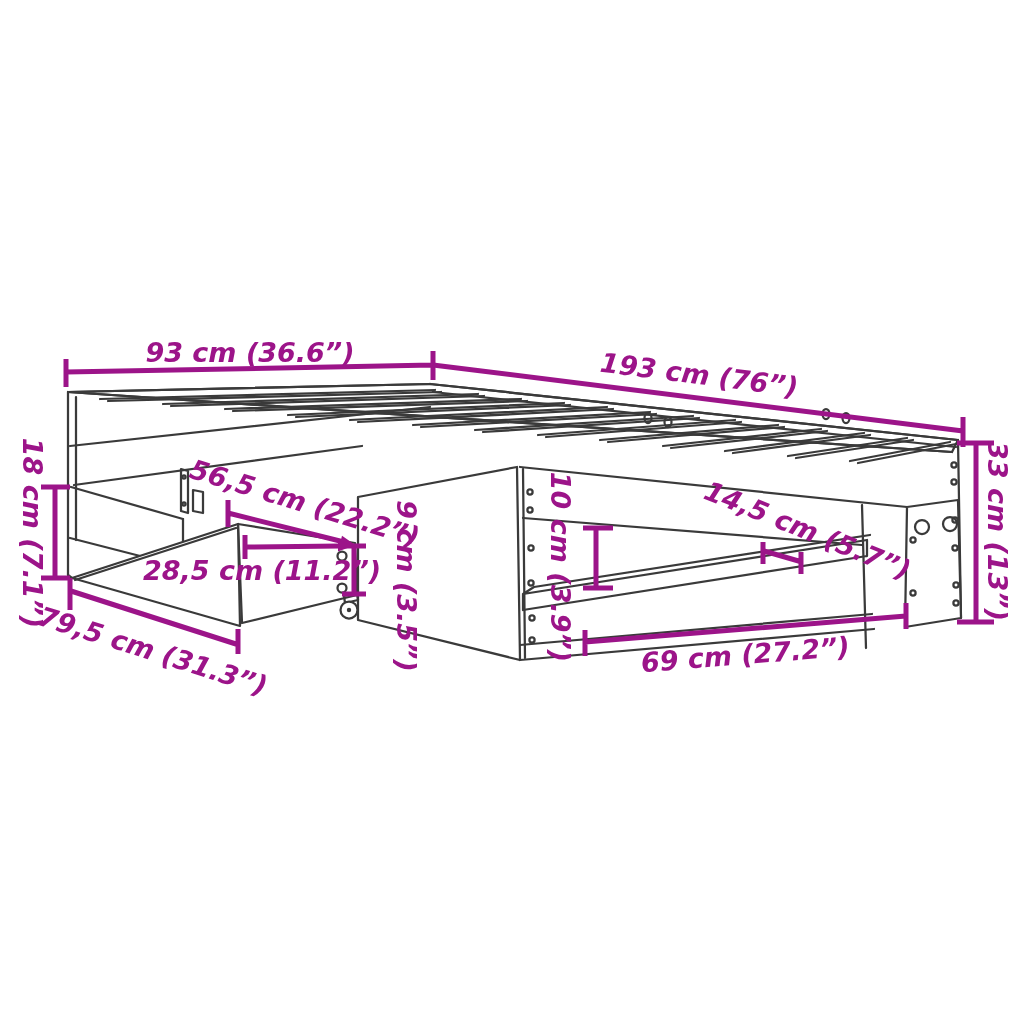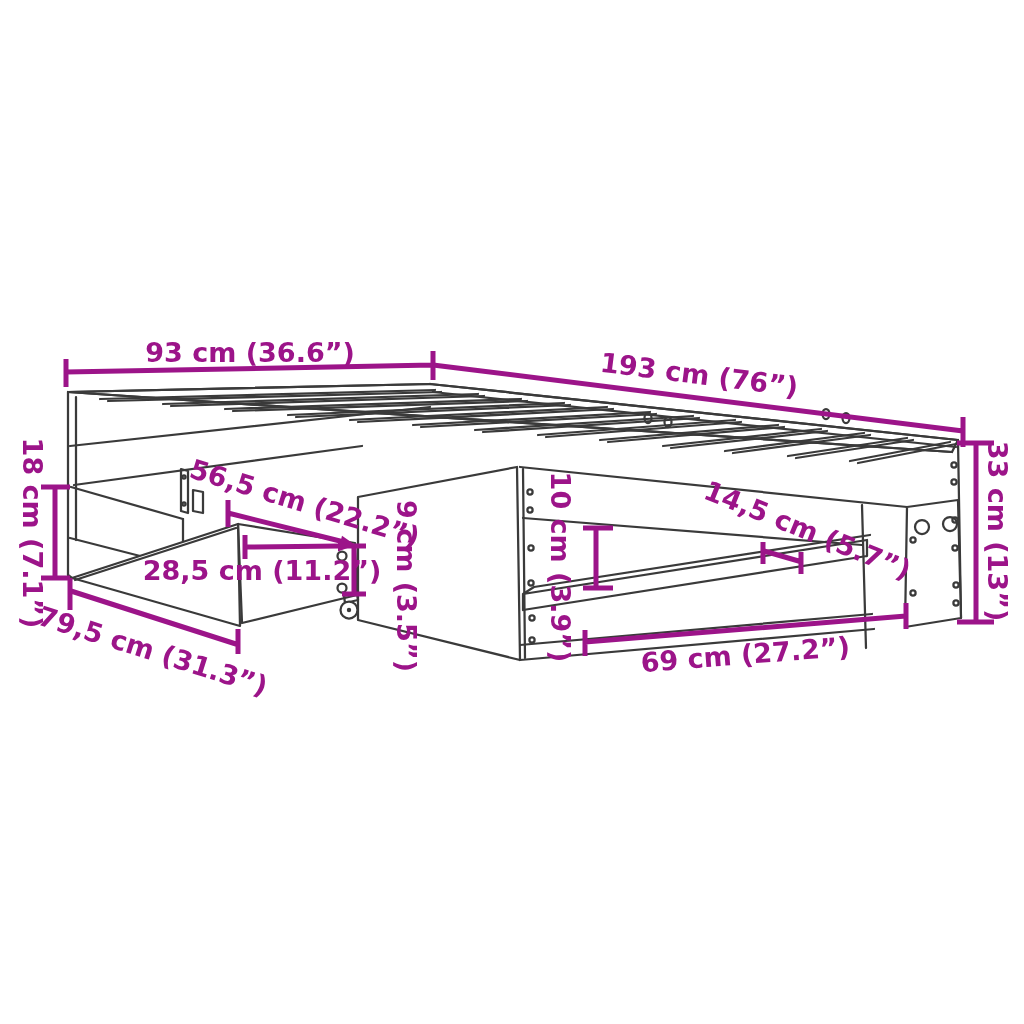--- a/index.html
+++ b/index.html
@@ -1,17 +1,17 @@
 <!DOCTYPE html>
 <html><head>
 <meta charset="utf-8">
 <style>
   html,body{margin:0;padding:0;background:#ffffff;}
   #stage{position:relative;width:1024px;height:892px;background:#ffffff;overflow:hidden;
-         font-family:"DejaVu Sans","Liberation Sans",sans-serif;}
+         font-family:"DejaVu Sans","Liberation Sans",sans-serif;font-style:italic;}
   svg{display:block;}
   .dimtxt{font-family:"DejaVu Sans","Liberation Sans",sans-serif;font-weight:700;font-size:27px;}
   .draw{stroke:#3a3a3a;stroke-width:2.25;fill:none;stroke-linejoin:round;stroke-linecap:round;}
   .drawfill{stroke:#3a3a3a;stroke-width:2.25;fill:#ffffff;stroke-linejoin:round;}
   .dim{stroke:#9c1489;stroke-width:5;fill:none;stroke-linecap:butt;}
   .dimfill{fill:#9c1489;stroke:none;}
 </style>
 </head>
 <body>
 

